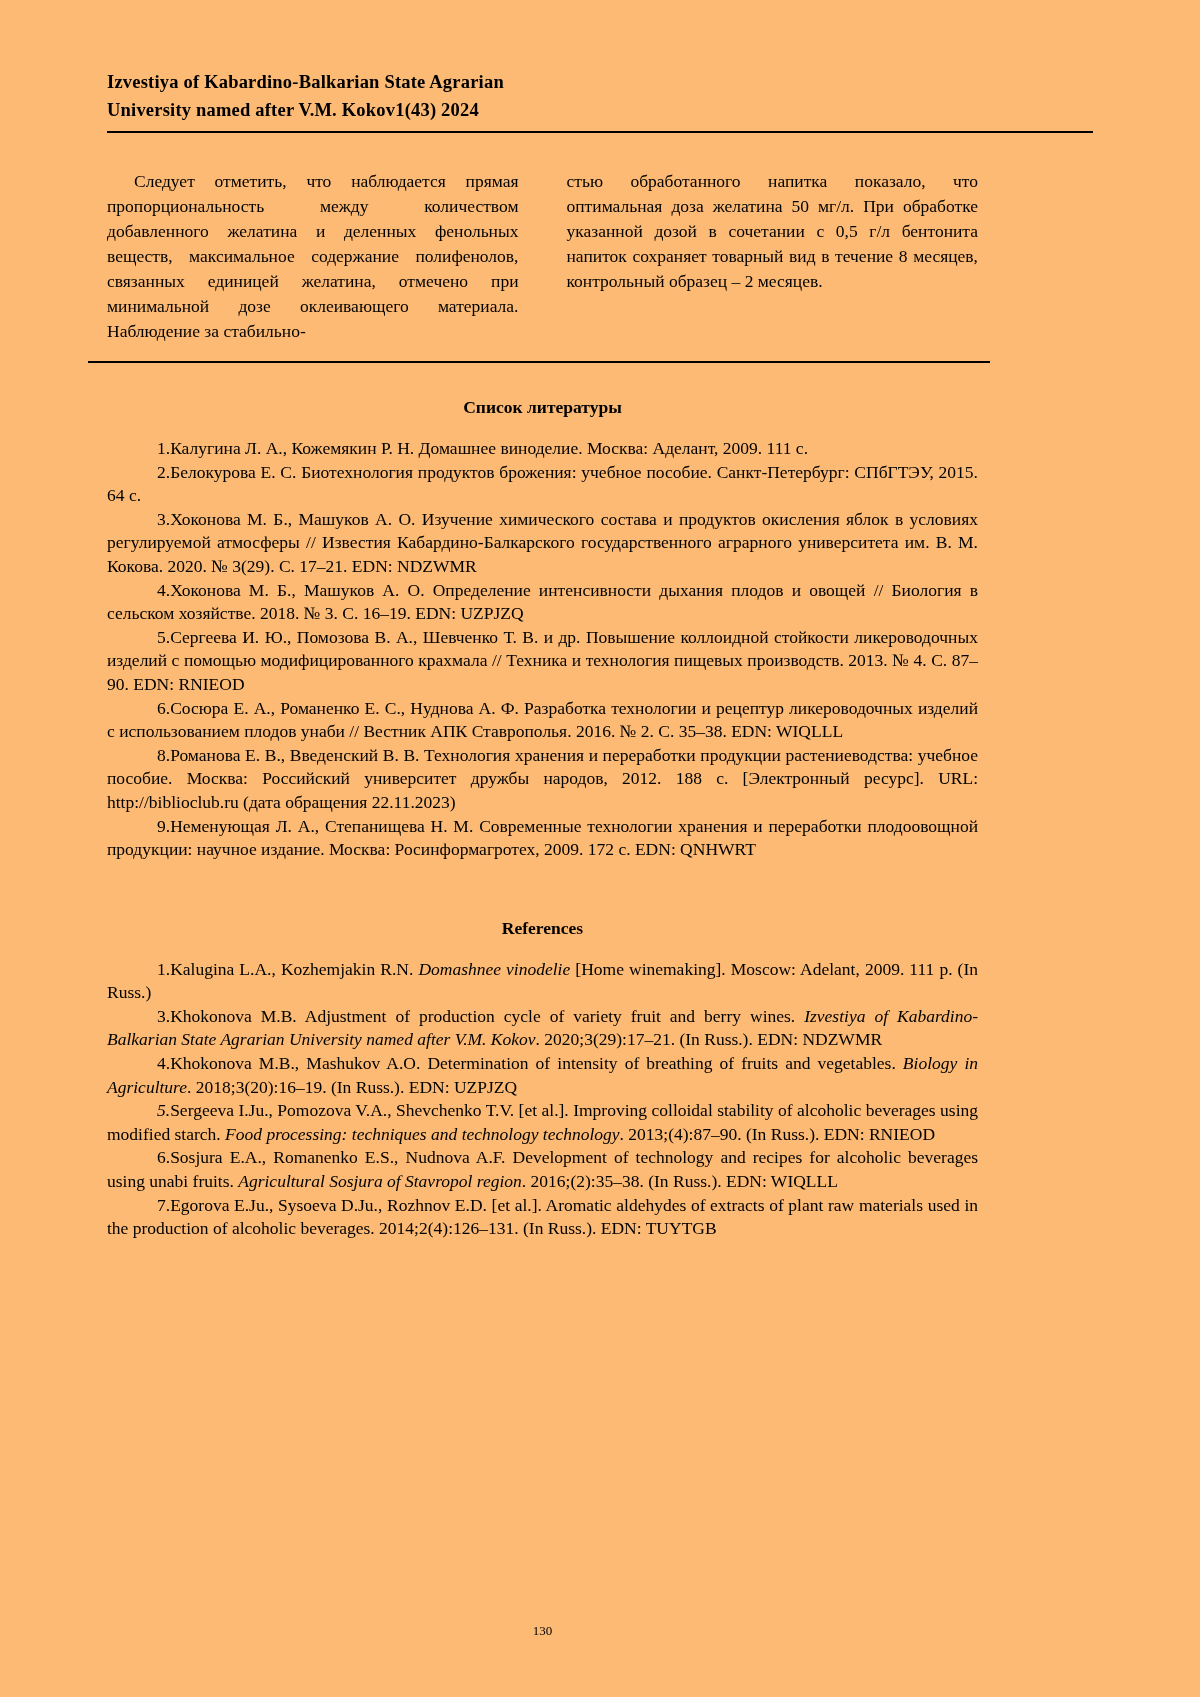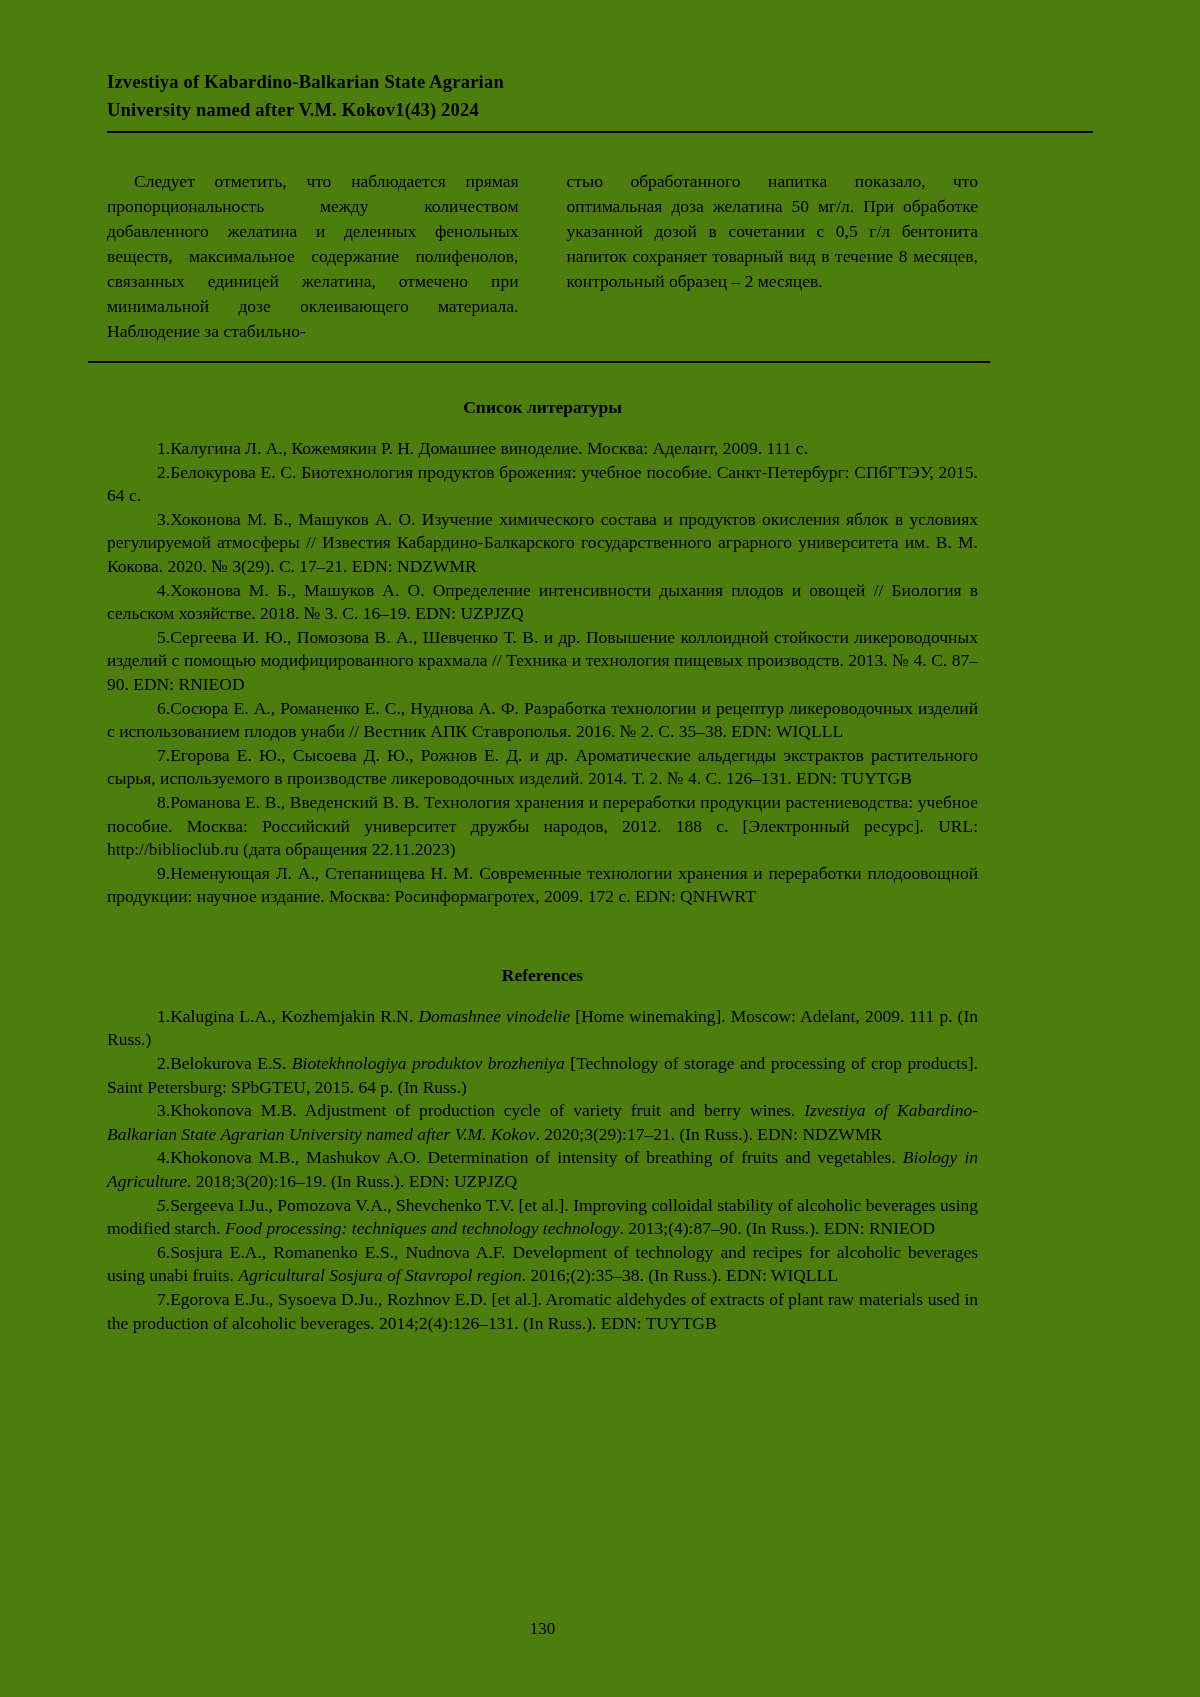--- a/index.html
+++ b/index.html
@@ -1,21 +1,21 @@
 <!DOCTYPE html>
 <html lang="ru"><head>
 <meta charset="utf-8">
 <style>
   * { margin: 0; padding: 0; box-sizing: border-box; }
   html, body { background: #ffffff; }
   .page {
     position: relative;
     width: 1200px;
     height: 1697px;
-    background: #4d7c0f;
+    background: #fdba74;
     color: #000000;
     font-family: "Liberation Serif", "DejaVu Serif", serif;
     overflow: hidden;
   }
   .inner { padding: 72px 107px 0 107px; }
 
   
   .journal-header { width: 986px; }
   .hdr-line1 { font-size: 18.5px; font-weight: bold; letter-spacing: 0.2px; }
   .hdr-row {
@@ -51,21 +51,21 @@
   .refs p.ref { text-indent: 25px; margin: 0; }
   .ref-num { display: inline-block; min-width: 38px; }
   .it { font-style: italic; }
 
   .page-number {
     position: absolute;
     bottom: 58px;
     left: 107px;
     width: 871px;
     text-align: center;
-    font-size: 17px;
+    font-size: 13px;
   }
 </style>
 </head>
 <body>
 
 <div class="page">
   <div class="inner">
 
     <div class="journal-header">
       <div class="hdr-line1">Izvestiya of Kabardino-Balkarian State Agrarian</div>
@@ -91,30 +91,28 @@
 
       <div class="section-title">Список литературы</div>
 
       <div class="refs">
           <p class="ref"><span class="ref-num">1.</span><span>Калугина Л. А., Кожемякин Р. Н. Домашнее виноделие. Москва: Аделант, 2009. 111 с.</span></p>
           <p class="ref"><span class="ref-num">2.</span><span>Белокурова Е. С. Биотехнология продуктов брожения: учебное пособие. Санкт-Петербург: СПбГТЭУ, 2015. 64 с.</span></p>
           <p class="ref"><span class="ref-num">3.</span><span>Хоконова М. Б., Машуков А. О. Изучение химического состава и продуктов окисления яблок в условиях регулируемой атмосферы // Известия Кабардино-Балкарского государственного аграрного университета им. В. М. Кокова. 2020. № 3(29). С. 17–21. EDN: NDZWMR</span></p>
           <p class="ref"><span class="ref-num">4.</span><span>Хоконова М. Б., Машуков А. О. Определение интенсивности дыхания плодов и овощей // Биология в сельском хозяйстве. 2018. № 3. С. 16–19. EDN: UZPJZQ</span></p>
           <p class="ref"><span class="ref-num">5.</span><span>Сергеева И. Ю., Помозова В. А., Шевченко Т. В. и др. Повышение коллоидной стойкости ликероводочных изделий с помощью модифицированного крахмала // Техника и технология пищевых производств. 2013. № 4. С. 87–90. EDN: RNIEOD</span></p>
           <p class="ref"><span class="ref-num">6.</span><span>Сосюра Е. А., Романенко Е. С., Нуднова А. Ф. Разработка технологии и рецептур ликероводочных изделий с использованием плодов унаби // Вестник АПК Ставрополья. 2016. № 2. С. 35–38. EDN: WIQLLL</span></p>
-          <p class="ref"><span class="ref-num">7.</span><span>Егорова Е. Ю., Сысоева Д. Ю., Рожнов Е. Д. и др. Ароматические альдегиды экстрактов растительного сырья, используемого в производстве ликероводочных изделий. 2014. Т. 2. № 4. С. 126–131. EDN: TUYTGB</span></p>
           <p class="ref"><span class="ref-num">8.</span><span>Романова Е. В., Введенский В. В. Технология хранения и переработки продукции растениеводства: учебное пособие. Москва: Российский университет дружбы народов, 2012. 188 с. [Электронный ресурс]. URL: http://biblioclub.ru (дата обращения 22.11.2023)</span></p>
           <p class="ref"><span class="ref-num">9.</span><span>Неменующая Л. А., Степанищева Н. М. Современные технологии хранения и переработки плодоовощной продукции: научное издание. Москва: Росинформагротех, 2009. 172 с. EDN: QNHWRT</span></p>
         </div>
 
       <div class="section-title refs-en">References</div>
 
       <div class="refs">
           <p class="ref"><span class="ref-num">1.</span><span>Kalugina L.A., Kozhemjakin R.N. </span><span class="it">Domashnee vinodelie</span><span> [Home winemaking]. Moscow: Adelant, 2009. 111 p. (In Russ.)</span></p>
-          <p class="ref"><span class="ref-num">2.</span><span>Belokurova E.S. </span><span class="it">Biotekhnologiya produktov brozheniya</span><span> [Technology of storage and processing of crop products]. Saint Petersburg: SPbGTEU, 2015. 64 p. (In Russ.)</span></p>
           <p class="ref"><span class="ref-num">3.</span><span>Khokonova M.B. Adjustment of production cycle of variety fruit and berry wines. </span><span class="it">Izvestiya of Kabardino-Balkarian State Agrarian University named after V.M. Kokov</span><span>. 2020;3(29):17–21. (In Russ.). EDN: NDZWMR</span></p>
           <p class="ref"><span class="ref-num">4.</span><span>Khokonova M.B., Mashukov A.O. Determination of intensity of breathing of fruits and vegetables. </span><span class="it">Biology in Agriculture</span><span>. 2018;3(20):16–19. (In Russ.). EDN: UZPJZQ</span></p>
           <p class="ref"><span class="ref-num it">5.</span><span>Sergeeva I.Ju., Pomozova V.A., Shevchenko T.V. [et al.]. Improving colloidal stability of alcoholic beverages using modified starch. </span><span class="it">Food processing: techniques and technology technology</span><span>. 2013;(4):87–90. (In Russ.). EDN: RNIEOD</span></p>
           <p class="ref"><span class="ref-num">6.</span><span>Sosjura E.A., Romanenko E.S., Nudnova A.F. Development of technology and recipes for alcoholic beverages using unabi fruits. </span><span class="it">Agricultural Sosjura of Stavropol region</span><span>. 2016;(2):35–38. (In Russ.). EDN: WIQLLL</span></p>
           <p class="ref"><span class="ref-num">7.</span><span>Egorova E.Ju., Sysoeva D.Ju., Rozhnov E.D. [et al.]. Aromatic aldehydes of extracts of plant raw materials used in the production of alcoholic beverages. 2014;2(4):126–131. (In Russ.). EDN: TUYTGB</span></p>
         </div>
 
     </div>
   </div>
 

